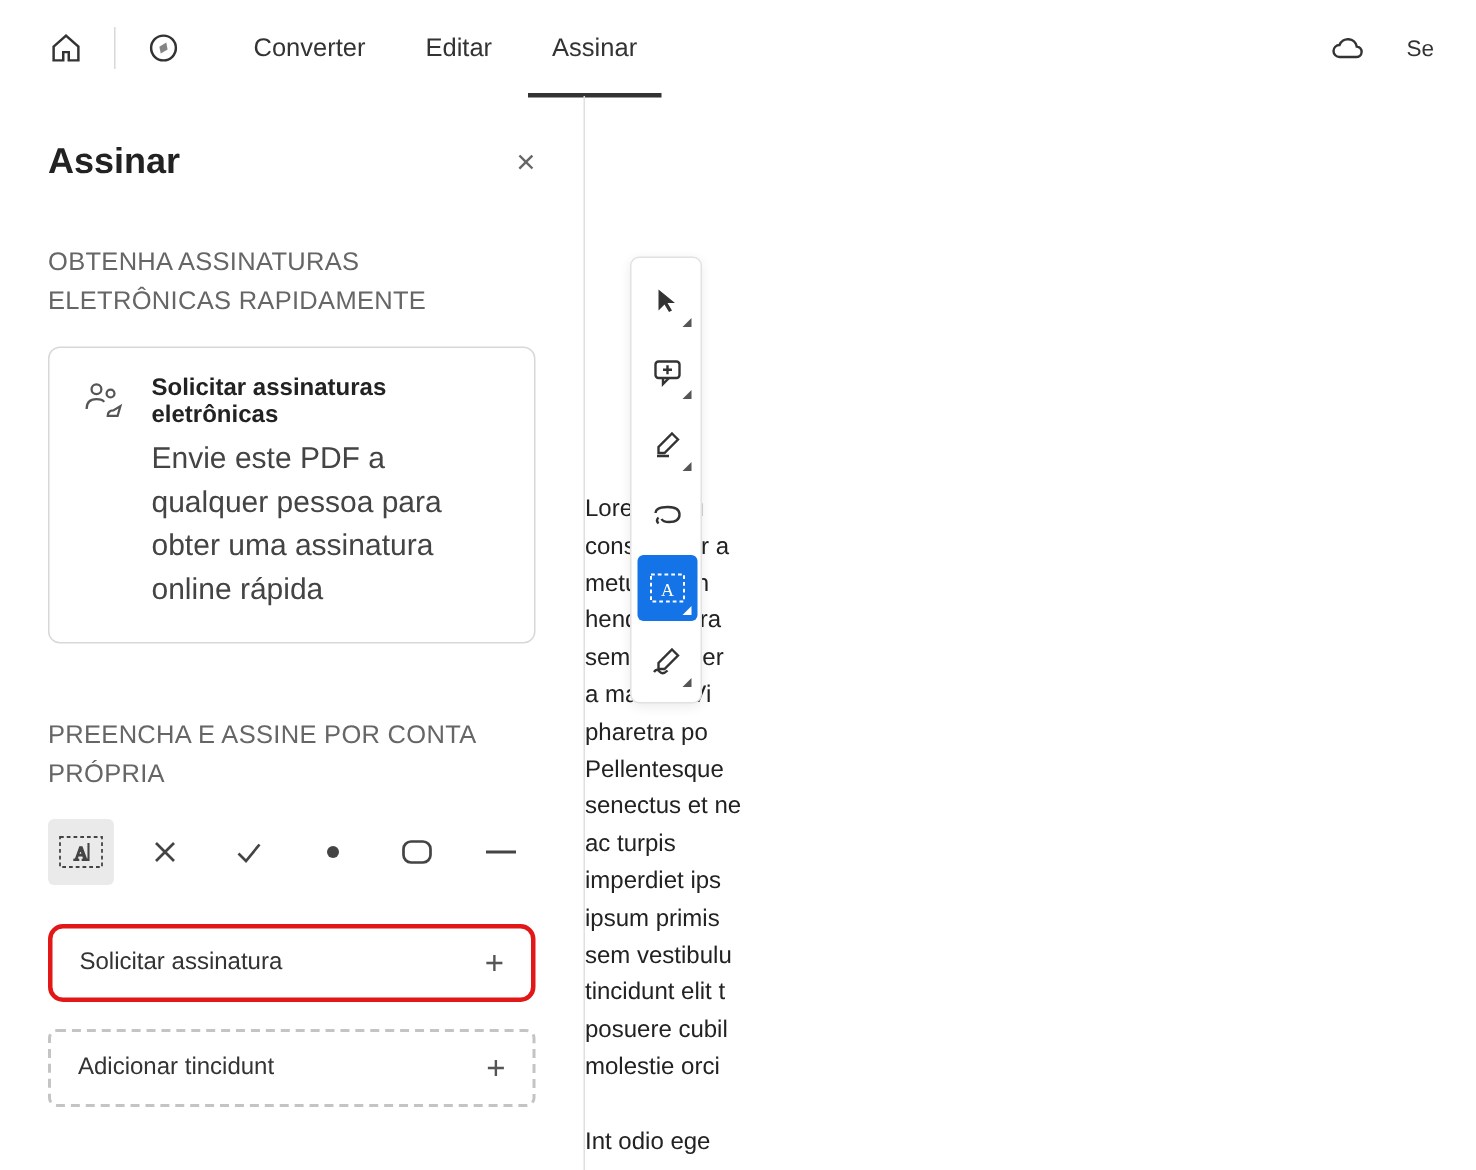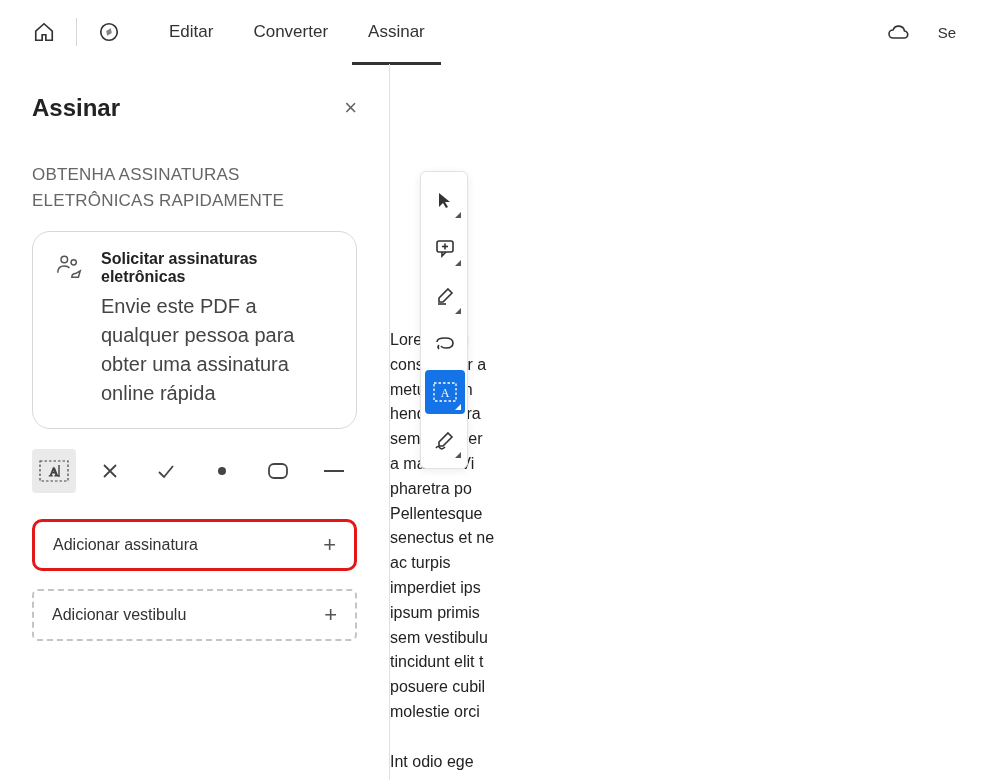--- a/index.html
+++ b/index.html
@@ -16,21 +16,21 @@
     
     .main-row { display: flex; height: calc(100% - 64px); position: relative; }
     
     .sidebar { width: 390px; border-right: 1px solid #e0e0e0; padding: 30px 32px; }
     .sidebar-header { display: flex; align-items: center; justify-content: space-between; margin-bottom: 40px; }
     .sidebar-title { font-size: 24px; font-weight: 700; color: #222; }
     .sidebar-close { font-size: 22px; color: #666; cursor: pointer; line-height: 1; }
     
     .section-label { font-size: 17px; letter-spacing: 0.2px; color: #666; text-transform: uppercase; margin-bottom: 18px; line-height: 1.5; }
     
-    .card { border: 1px solid #d8d8d8; border-radius: 18px; padding: 18px 20px 20px 18px; display: flex; gap: 14px; margin-bottom: 20px; cursor: pointer; }
+    .card { border: 1px solid #d8d8d8; border-radius: 8px; padding: 18px 20px 20px 18px; display: flex; gap: 14px; margin-bottom: 48px; cursor: pointer; }
     .card-icon { width: 36px; height: 36px; flex-shrink: 0; display: flex; align-items: flex-start; justify-content: center; color: #555; margin-top: 2px; }
     .card-body { flex: 1; }
     .card-title { font-size: 16px; font-weight: 700; color: #222; margin-bottom: 6px; }
     .card-desc { font-size: 20px; color: #444; line-height: 1.45; }
     
     .tool-row { display: flex; align-items: center; gap: 12px; margin-bottom: 26px; margin-top: 18px; }
     .tool-btn { width: 44px; height: 44px; display: flex; align-items: center; justify-content: center; cursor: pointer; border-radius: 4px; color: #444; }
     .tool-btn.selected { background: #eaeaea; }
     
     .add-btn { display: flex; align-items: center; justify-content: space-between; border: 2px dashed #c4c4c4; border-radius: 6px; height: 52px; padding: 0 18px; cursor: pointer; font-size: 16px; color: #333; margin-bottom: 18px; }
@@ -56,22 +56,22 @@
       </svg>
   </div>
   <div class="topbar-divider"></div>
   <div class="topbar-icon">
     <svg width="22" height="22" viewBox="0 0 24 24" fill="none" stroke="currentColor" stroke-width="1.8">
         <circle cx="12" cy="12" r="9"></circle>
         <path d="M14 8 L9 11 L10 16 L15 13 Z" fill="currentColor" stroke="none" opacity="0.6"></path>
       </svg>
   </div>
   <div style="width:12px"></div>
+  <div class="topbar-tab">Converter</div>
   <div class="topbar-tab">Editar</div>
-  <div class="topbar-tab">Converter</div>
   <div class="topbar-tab active">Assinar</div>
   <div class="topbar-right">
     <div class="topbar-icon">
       <svg width="24" height="24" viewBox="0 0 24 24" fill="none" stroke="currentColor" stroke-width="1.6">
           <path d="M7 18 A4 4 0 0 1 7 10 A6 6 0 0 1 18.5 11 A3.5 3.5 0 0 1 18 18 Z"></path>
         </svg>
     </div>
     <span class="topbar-right-label">Se</span>
   </div>
 </div>
@@ -93,20 +93,21 @@
           <circle cx="21" cy="11" r="2.8"></circle>
           <path d="M19 27 C19 24 21 23 23 23 L28 20 L26 27 Z"></path>
         </svg>
       </div>
       <div class="card-body">
         <div class="card-title">Solicitar assinaturas eletrônicas</div>
         <div class="card-desc">Envie este PDF a qualquer pessoa para obter uma assinatura online rápida</div>
       </div>
     </div>
 
+    <div class="section-label">PREENCHA E ASSINE POR CONTA PRÓPRIA</div>
 
     <div class="tool-row">
       <div class="tool-btn selected">
         <svg width="30" height="22" viewBox="0 0 30 22" fill="none" stroke="currentColor" stroke-width="1.2">
           <rect x="1" y="1" width="28" height="20" stroke-dasharray="2.5 2"></rect>
           <text x="15" y="16" font-size="13" text-anchor="middle" fill="currentColor" font-family="serif">A</text>
           <line x1="20" y1="5" x2="20" y2="17" stroke-width="1.4"></line>
         </svg>
       </div>
       <div class="tool-btn">
@@ -130,26 +131,26 @@
           </svg>
       </div>
       <div class="tool-btn">
         <svg width="22" height="6" viewBox="0 0 22 6" stroke="currentColor" stroke-width="2">
             <line x1="1" y1="3" x2="21" y2="3"></line>
           </svg>
       </div>
     </div>
 
     <div class="add-btn highlight">
-      <span>Adicionar assinatura</span>
+      <span>Solicitar assinatura</span>
       <span class="plus">+</span>
     </div>
 
     <div class="add-btn">
-      <span>Adicionar vestibulu</span>
+      <span>Adicionar tincidunt</span>
       <span class="plus">+</span>
     </div>
   </div>
 
   <div class="doc-area">
     <div class="doc-text">Lorem ipsu
 consectetur a
 metus, dign
 hendrerit gra
 sem, semper 

